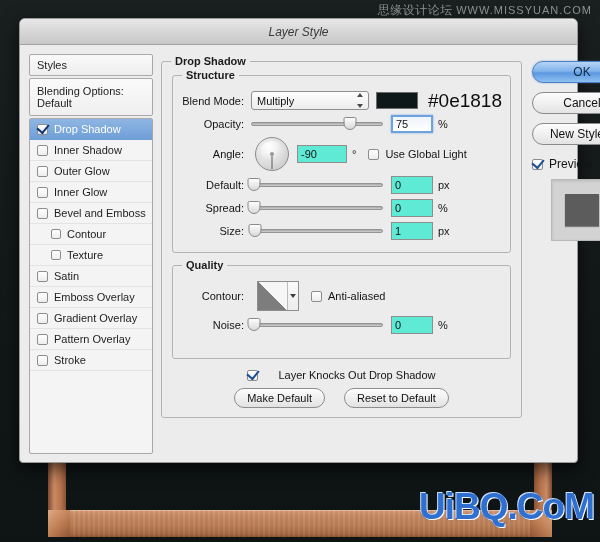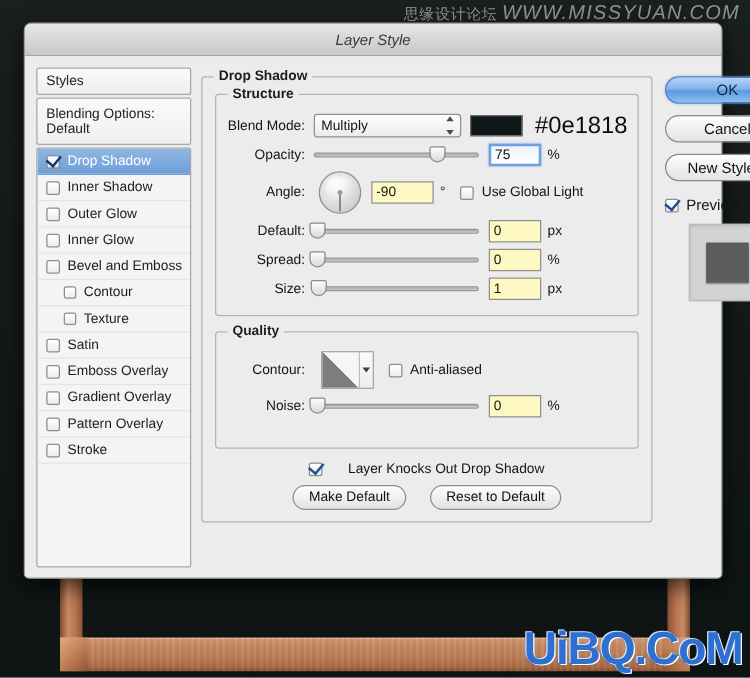--- a/index.html
+++ b/index.html
@@ -44,23 +44,23 @@
     background:linear-gradient(225deg,#e0a983 0%,#b9794f 60%,#8e5434 100%);
   }
 
   
   #wm-top {
     position:absolute; right:8px; top:2px;
     font-size:11px; color:#8e9696; letter-spacing:.5px;
     white-space:nowrap;
   }
   #wm-top .cn { font-family:Liberation Mono, monospace; font-size:12px; }
-  #wm-top .url { font-size:16px; letter-spacing:1px;font-style:italic; }
+  #wm-top .url { font-size:11px; letter-spacing:1px; }
   #wm-bottom {
-    position:absolute; right:6px; bottom:2px;
+    position:absolute; right:6px; bottom:14px;
     font-size:37px; font-weight:bold; color:#2f6fd0;
     text-shadow: 1px 1px 0 #fff, -1px -1px 0 #cfe0f7, 0 0 2px #1f4e9c;
     letter-spacing:-1px;
     font-family:"Liberation Sans", sans-serif;
   }
 
   
   #dialog {
     position:absolute; left:19px; top:18px; width:559px; height:445px;
     background:#ececec;
@@ -169,21 +169,21 @@
   .slider .thumb {
     position:absolute; top:0; width:13px; height:13px;
     background:linear-gradient(180deg,#fdfdfd,#d9d9d9);
     border:1px solid #8a8a8a;
     border-radius:2px 2px 7px 7px;
     transform:translateX(-50%);
   }
   .num {
     width:42px; height:18px; font-size:11px; text-align:left;
     padding:0 3px; color:#111;
-    background:#fef9c3; border:1px solid #8e8e8e;
+    background:#5eead4; border:1px solid #8e8e8e;
     font-family:"Liberation Sans", sans-serif;
   }
   .num.focus {
     border:2px solid #6fa2dd;
     background:linear-gradient(180deg,#eef4fc,#fff);
     box-shadow:0 0 2px #7fb0e8;
   }
   .unit { font-size:11px; color:#141414; margin-left:5px; }
 
   

